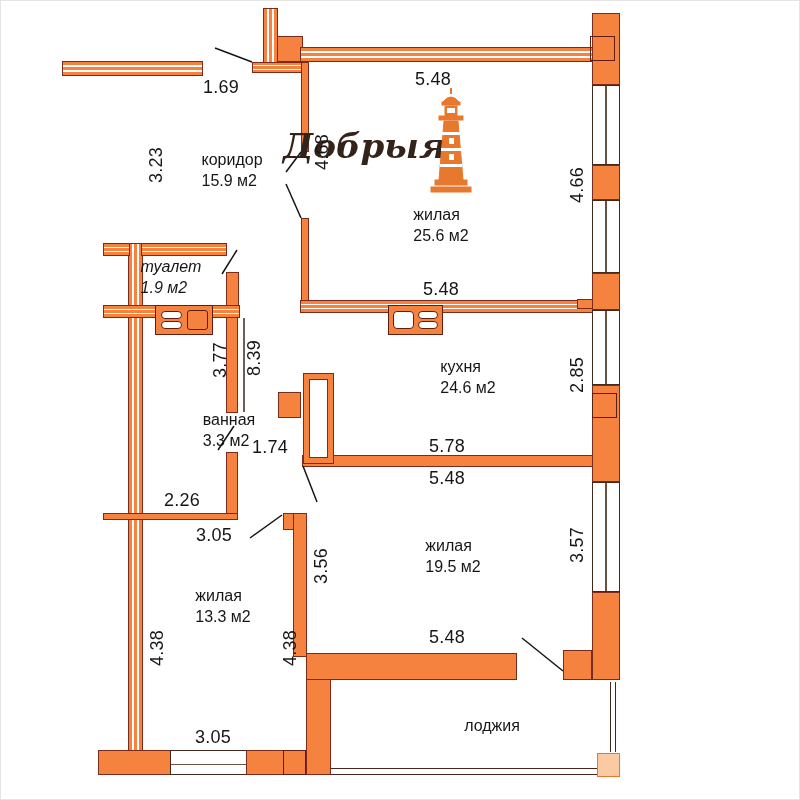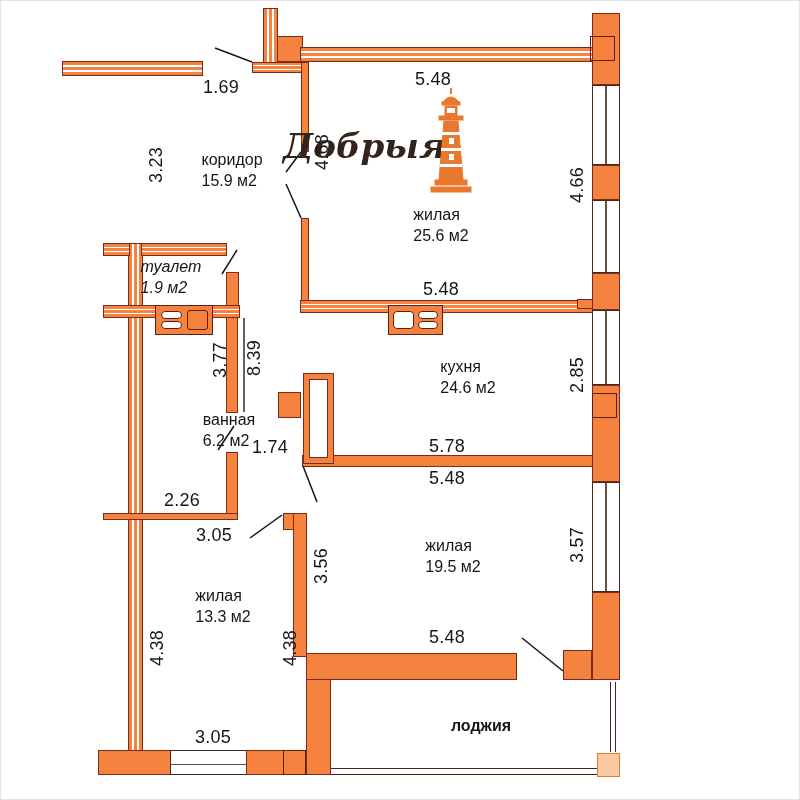--- a/index.html
+++ b/index.html
@@ -170,35 +170,35 @@
       <div class="lbl room" style="left: 232px; top: 171px;">
         <div>коридор</div>
         <div>15.9 м2</div>
       </div>
       <div class="lbl room" style="left: 171px; top: 278px; font-style: italic;">
         <div>туалет</div>
         <div>1.9 м2</div>
       </div>
       <div class="lbl room" style="left: 184px; top: 431px; margin-left: 45px;">
         <div>ванная</div>
-        <div>6.2 м2</div>
+        <div>3.3 м2</div>
       </div>
       <div class="lbl room" style="left: 441px; top: 226px;">
         <div>жилая</div>
         <div>25.6 м2</div>
       </div>
       <div class="lbl room" style="left: 468px; top: 378px;">
         <div>кухня</div>
         <div>24.6 м2</div>
       </div>
       <div class="lbl room" style="left: 453px; top: 557px;">
         <div>жилая</div>
         <div>19.5 м2</div>
       </div>
       <div class="lbl room" style="left: 223px; top: 607px;">
         <div>жилая</div>
         <div>13.3 м2</div>
       </div>
-      <div class="lbl room" style="left: 481px; top: 726px; font-weight: bold;">
+      <div class="lbl room" style="left: 492px; top: 726px;">
         <div>лоджия</div>
       </div>
     </div>
 </div>
 
 </body></html>

